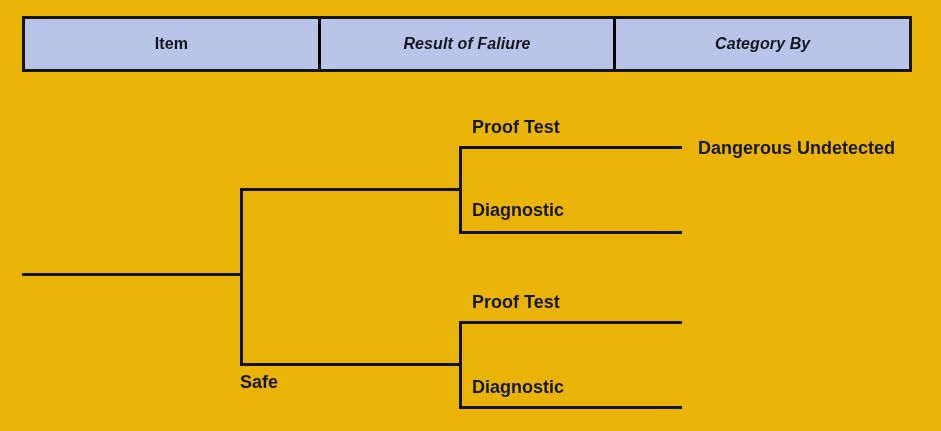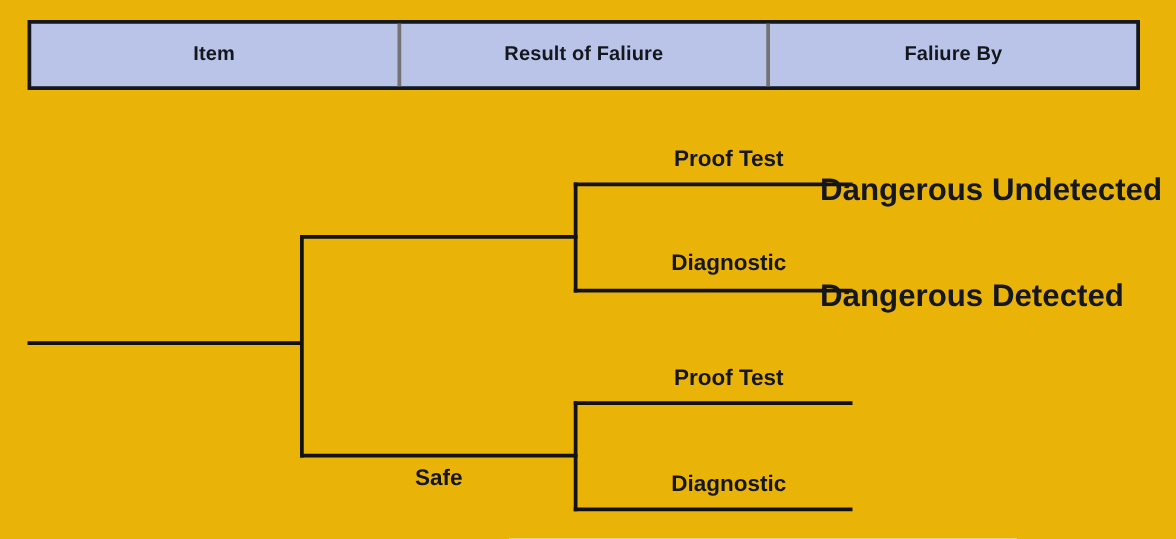--- a/index.html
+++ b/index.html
@@ -25,54 +25,53 @@
   .header-cell {
     flex: 1 1 0;
     display: flex;
     align-items: center;
     justify-content: center;
     font-size: 16px;
     font-weight: bold;
     color: #15171e;
     letter-spacing: 0.1px;
   }
-  .header-cell + .header-cell { border-left: 3px solid #737373; }
+  .header-cell + .header-cell { border-left: 3px solid #000000; font-style: italic; }
 
   
   .hline, .vline { position: absolute; background: #121212; }
   .hline { height: 3px; }
   .vline { width: 3px; }
 
   
   .branch-label {
     position: absolute;
-    text-align: center;
     font-weight: bold;
     font-size: 18px;
     color: #15171e;
     white-space: nowrap;
   }
   .leaf-label {
     position: absolute;
-    left: 656px;
+    left: 698px;
     font-weight: bold;
-    font-size: 25px;
+    font-size: 18px;
     color: #15171e;
     white-space: nowrap;
   }
 </style>
 </head>
 <body>
 
 <div class="canvas">
 
   <div class="header-table">
     <div class="header-cell">Item</div>
     <div class="header-cell">Result of Faliure</div>
-    <div class="header-cell">Faliure By</div>
+    <div class="header-cell">Category By</div>
   </div>
 
   <div class="hline" style="left:22px;  top:273px; width:220px;"></div>
   <div class="vline" style="left:240px; top:188px; height:178px;"></div>
 
   <div class="hline" style="left:240px; top:188px; width:222px;"></div>
   <div class="hline" style="left:240px; top:363px; width:222px;"></div>
 
   <div class="vline" style="left:459px; top:146px; height:88px;"></div>
   <div class="hline" style="left:459px; top:146px; width:223px;"></div>
@@ -84,15 +83,14 @@
 
   <div class="branch-label" style="left:240px; top:334px; width:222px;margin-top:38px;">Safe</div>
 
   <div class="branch-label" style="left:472px; top:117px; width:222px;">Proof Test</div>
   <div class="branch-label" style="left:472px; top:200px; width:222px;">Diagnostic</div>
 
   <div class="branch-label" style="left:472px; top:292px; width:222px;">Proof Test</div>
   <div class="branch-label" style="left:472px; top:377px; width:222px;">Diagnostic</div>
 
   <div class="leaf-label" style="top:138px;">Dangerous Undetected</div>
-  <div class="leaf-label" style="top:223px;">Dangerous Detected</div>
 
 </div>
 
 </body></html>

